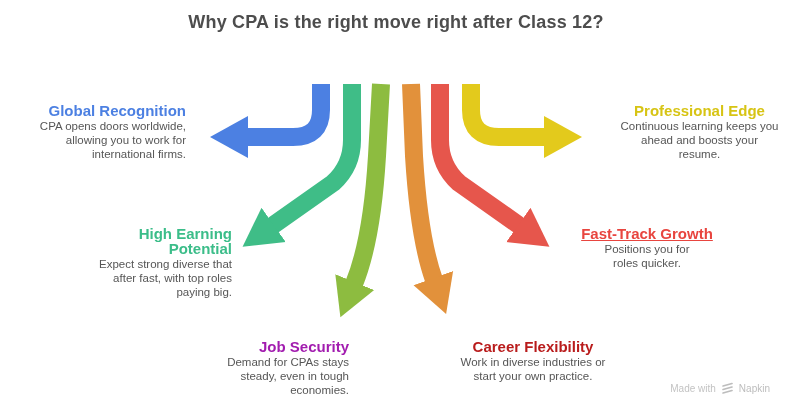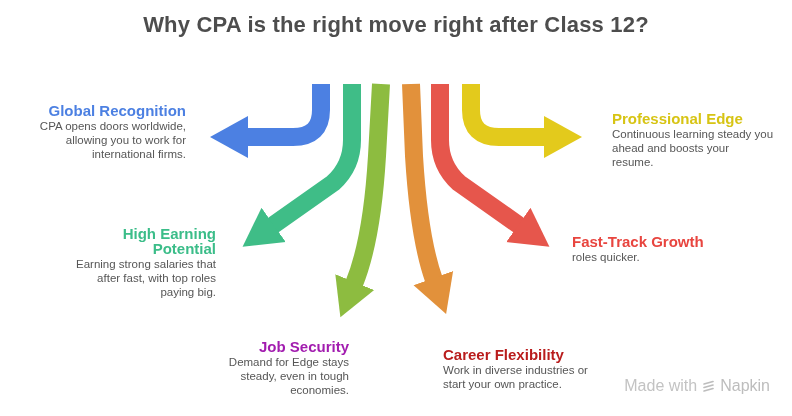--- a/index.html
+++ b/index.html
@@ -11,21 +11,21 @@
     height: 416px;
     background: #ffffff;
     overflow: hidden;
   }
   .title {
     position: absolute;
     top: 12px;
     left: 0;
     width: 100%;
     text-align: center;
-    font-size: 22px;
+    font-size: 18px;
     font-weight: 700;
     color: #4d4d4d;
     letter-spacing: 0.2px;
   }
   .arrows-svg {
     position: absolute;
     inset: 0;
     pointer-events: none;
   }
   .benefit {
@@ -35,44 +35,44 @@
     color: #565656;
   }
   .benefit .heading {
     font-size: 15px;
     font-weight: 700;
     line-height: 15px;
     margin-bottom: 1px;
   }
   .benefit .line { white-space: nowrap; }
   .align-right { text-align: right; }
-  .align-left { text-align: left; margin-top: 8px; }
+  .align-left { text-align: center; }
 
   .benefit--global    { top: 103px; left: 30px;  width: 156px; }
-  .benefit--earning   { top: 226px; left: 66px;  width: 150px; }
+  .benefit--earning   { top: 226px; left: 82px;  width: 150px; }
   .benefit--security  { top: 339px; left: 219px; width: 130px; }
   .benefit--flex      { top: 339px; left: 443px; width: 180px; }
   .benefit--growth    { top: 226px; left: 572px; width: 150px; }
   .benefit--edge      { top: 103px; left: 612px; width: 175px; }
 
   .heading--blue   { color: #4c80e2; }
   .heading--green  { color: #3bbd89; }
   .heading--lime   { color: #a21caf; }
   .heading--orange { color: #b91c1c; }
-  .heading--red    { color: #e8453f; }
+  .heading--red    { color: #e8453f; text-decoration: underline; }
   .heading--yellow { color: #d7c414; }
 
   .watermark {
     position: absolute;
     right: 22px;
     bottom: 21px;
     display: flex;
     align-items: center;
     gap: 5px;
-    font-size: 16px;
+    font-size: 10px;
     color: #c3c3c3;
   }
   .watermark .brand { color: #bdbdbd; }
   .napkin-icon { display: inline-block; }
 </style>
 </head>
 <body>
 
 <div class="canvas">
 
@@ -115,46 +115,47 @@
 
   <div class="benefit benefit--global align-right">
     <div class="heading heading--blue">Global Recognition</div>
     <div class="line">CPA opens doors worldwide,</div>
     <div class="line">allowing you to work for</div>
     <div class="line">international firms.</div>
   </div>
 
   <div class="benefit benefit--earning align-right">
     <div class="heading heading--green">High Earning Potential</div>
-    <div class="line">Earning strong salaries that</div>
+    <div class="line">Expect strong diverse that</div>
     <div class="line">after fast, with top roles</div>
     <div class="line">paying big.</div>
   </div>
 
   <div class="benefit benefit--security align-right">
     <div class="heading heading--lime">Job Security</div>
-    <div class="line">Demand for Edge stays</div>
+    <div class="line">Demand for CPAs stays</div>
     <div class="line">steady, even in tough</div>
     <div class="line">economies.</div>
   </div>
 
   <div class="benefit benefit--flex align-left">
     <div class="heading heading--orange">Career Flexibility</div>
     <div class="line">Work in diverse industries or</div>
     <div class="line">start your own practice.</div>
   </div>
 
   <div class="benefit benefit--growth align-left">
     <div class="heading heading--red">Fast-Track Growth</div>
+    <div class="line">Positions you for</div>
     <div class="line">roles quicker.</div>
   </div>
 
   <div class="benefit benefit--edge align-left">
     <div class="heading heading--yellow">Professional Edge</div>
-    <div class="line">Continuous learning steady you</div>
+    <div class="line">Continuous learning keeps you</div>
     <div class="line">ahead and boosts your</div>
     <div class="line">resume.</div>
   </div>
 
   <div class="watermark">
     <span>Made with</span>
     <svg class="napkin-icon" width="13" height="13" viewBox="0 0 13 13">
       <path d="M2 4 L11 1.5" stroke="#bdbdbd" stroke-width="1.7" fill="none" stroke-linecap="round"></path>
       <path d="M2 7.5 L11 5" stroke="#bdbdbd" stroke-width="1.7" fill="none" stroke-linecap="round"></path>
       <path d="M2 11 L11 8.5" stroke="#bdbdbd" stroke-width="1.7" fill="none" stroke-linecap="round"></path>

